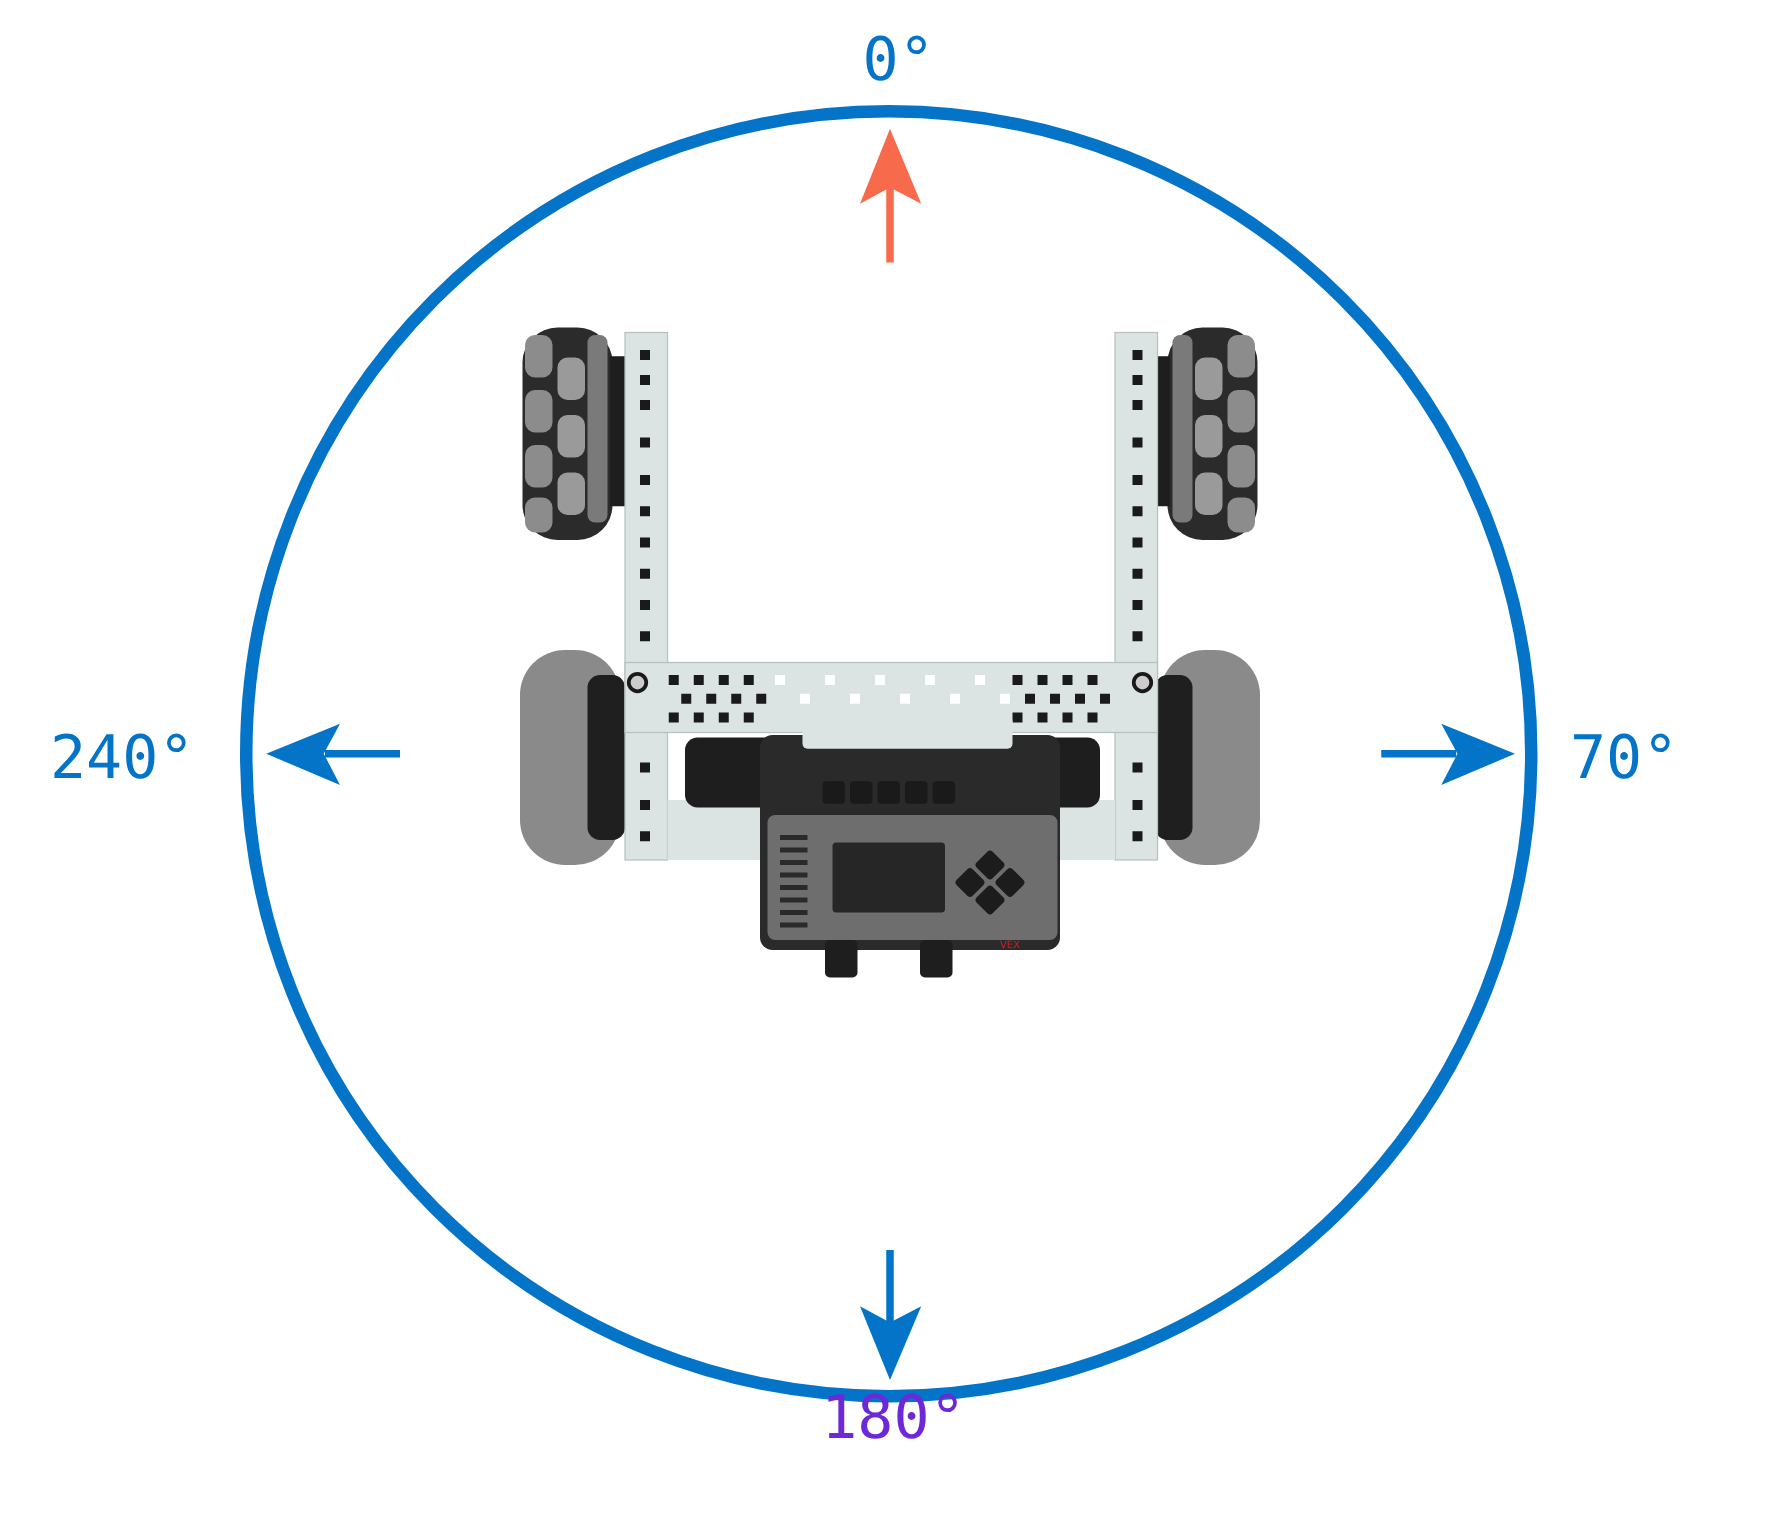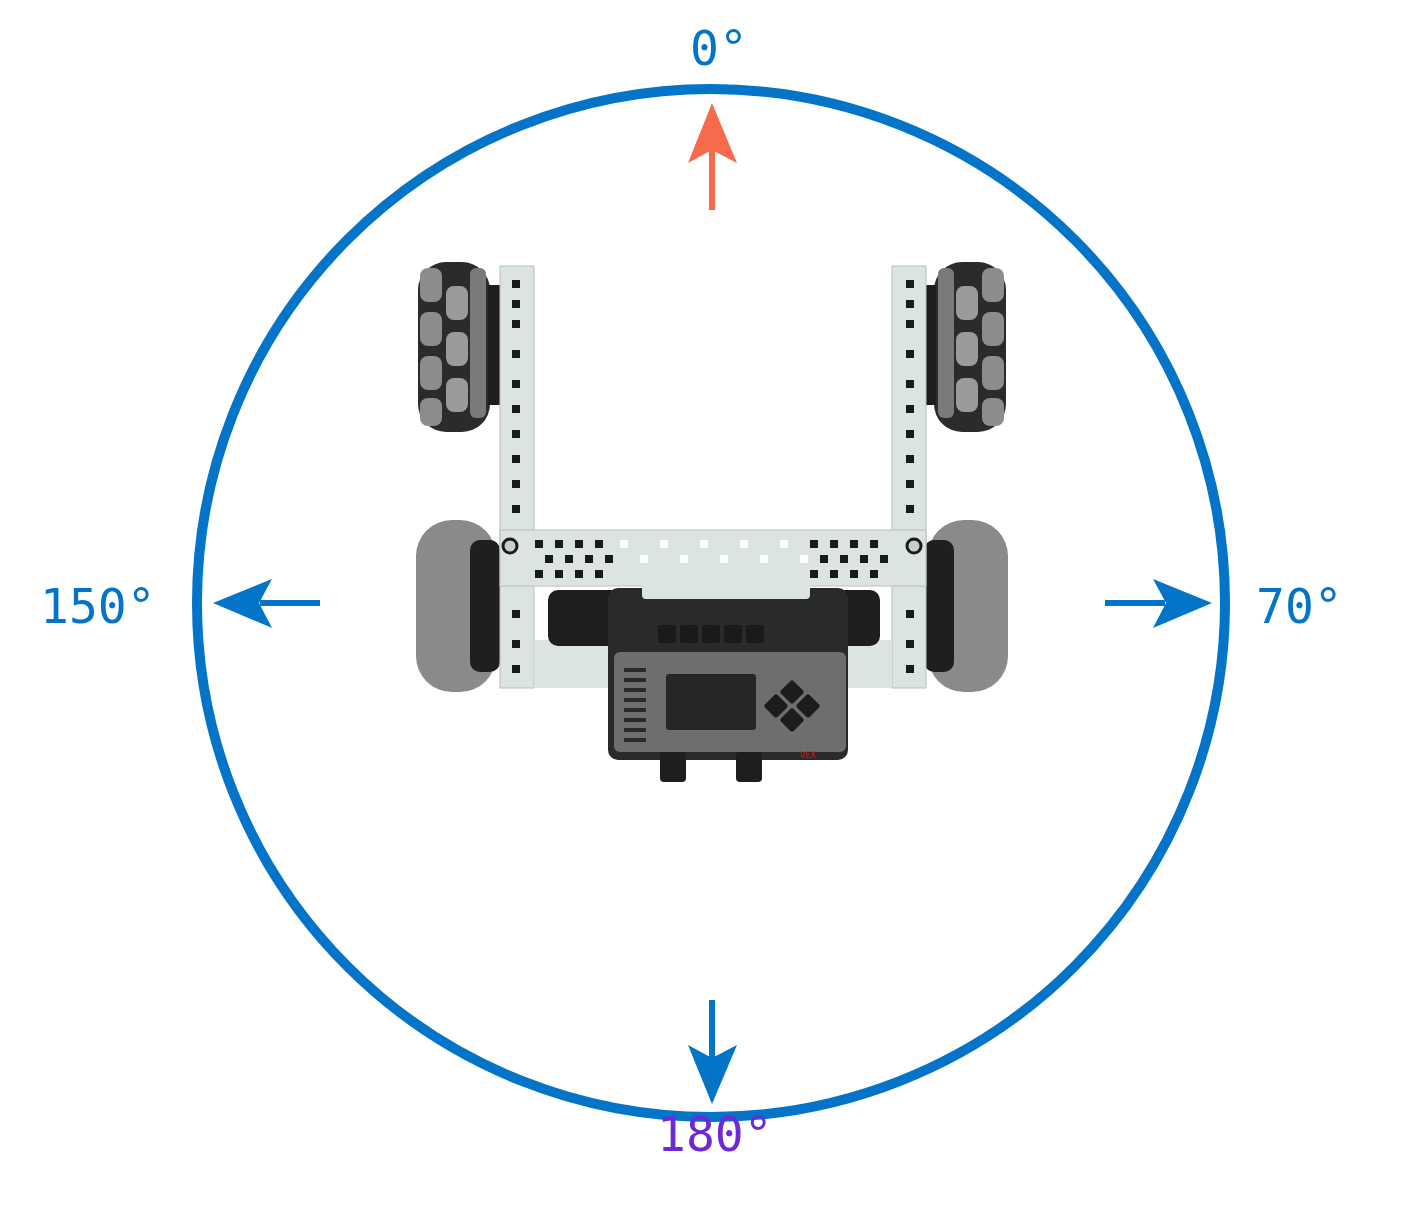--- a/index.html
+++ b/index.html
@@ -189,14 +189,14 @@
         <rect x="660" y="752" width="26" height="30" rx="4" fill="#1E1E1E"></rect>
         <rect x="736" y="752" width="26" height="30" rx="4" fill="#1E1E1E"></rect>
         <text x="800" y="758" font-size="8" fill="#C22" font-family="DejaVu Sans, sans-serif">VEX</text>
       </g>
     </g>
   </svg>
 
   <div class="label" style="left:690px; top:24px; color:#0374C7;">0°</div>
   <div class="label" style="left:1256px; top:582px; color:#0374C7;">70°</div>
   <div class="label" style="left:657px; top:1110px; color:#6d28d9;">180°</div>
-  <div class="label" style="left:40px; top:582px; color:#0374C7;">150°</div>
+  <div class="label" style="left:40px; top:582px; color:#0374C7;">240°</div>
 </div>
 
 </body></html>

